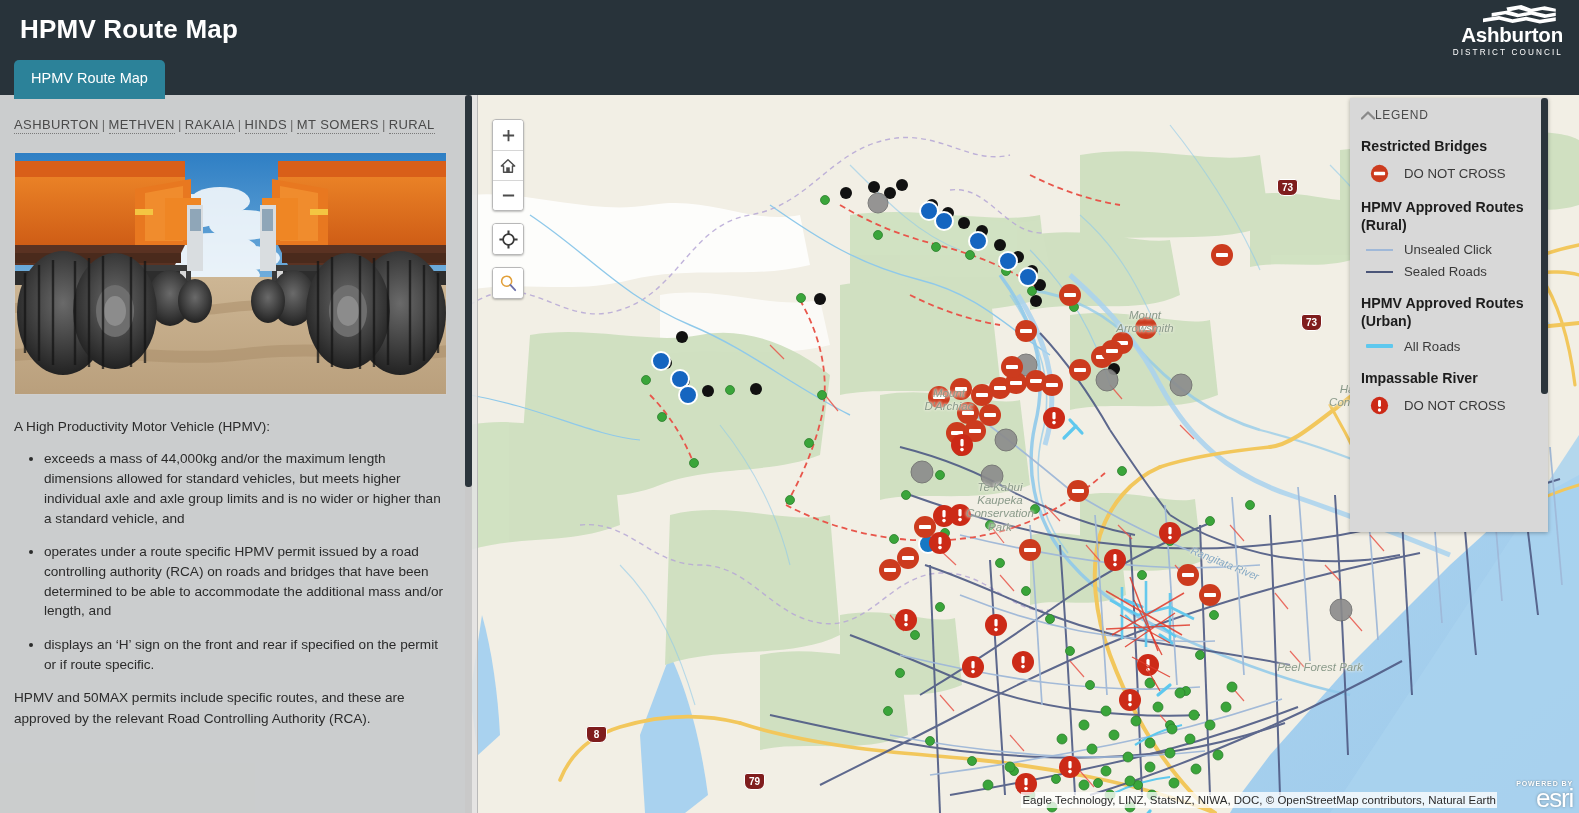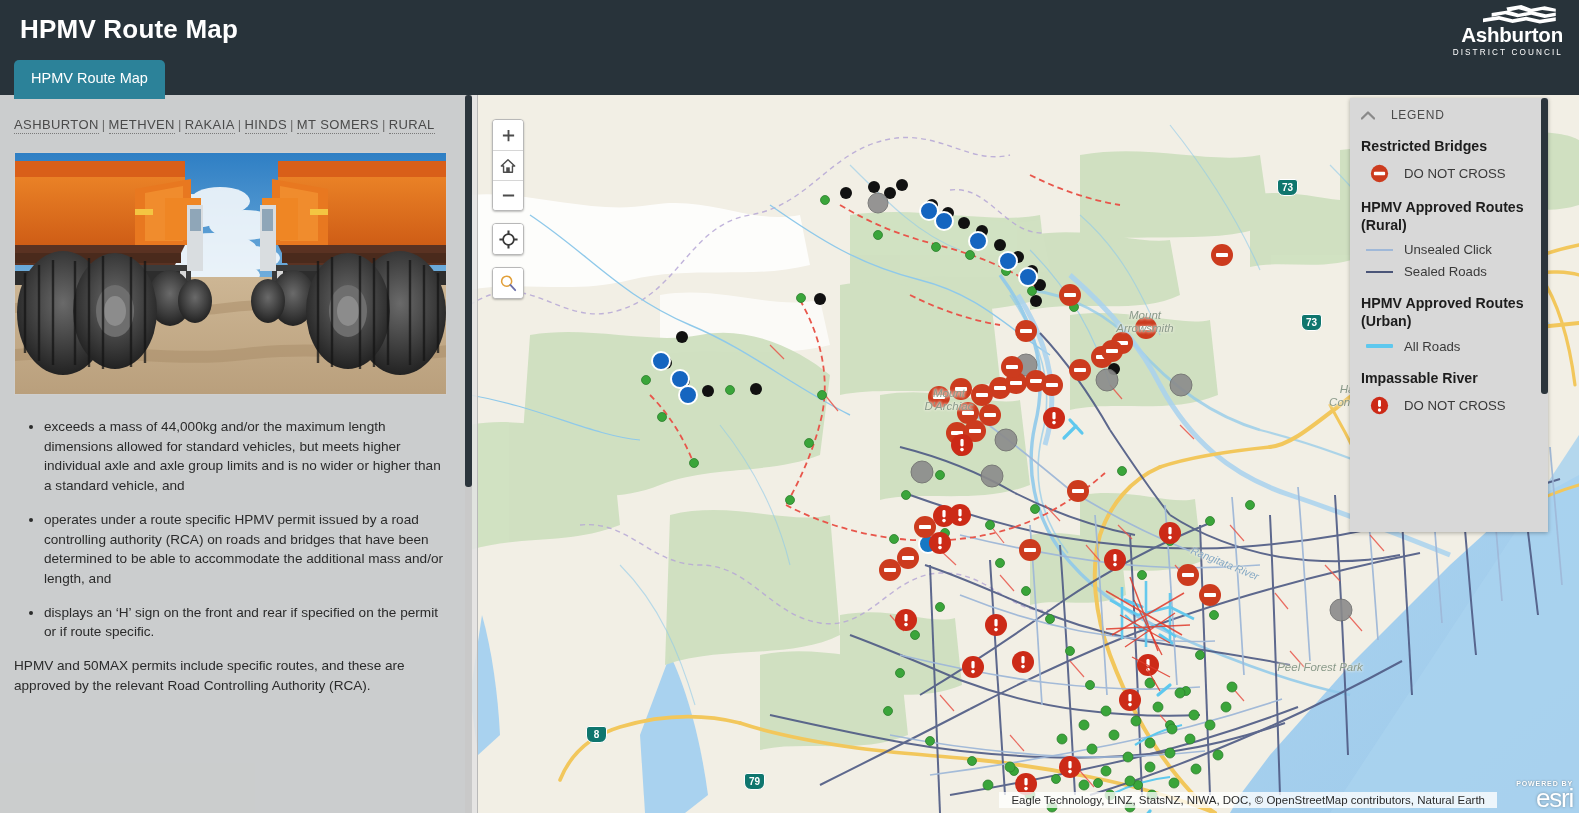--- a/index.html
+++ b/index.html
@@ -59,52 +59,52 @@
     width: 30px; height: 30px; display: flex; align-items: center; justify-content: center;
     cursor: pointer; background: #ffffff; color: #4c4c4c;
   }
   .map-btn + .map-btn { border-top: 1px solid #d6d6d6; }
   .locate-group { left: 22px; top: 128px; width: 32px; }
   .search-group { left: 22px; top: 172px; width: 32px; }
 
   .attrib {
     position: absolute; right: 82px; bottom: 5px;
     background: rgba(255,255,255,.78); color: #2b2b2b;
-    font-size: 11.5px; padding: 2px 12px; white-space: nowrap; z-index: 12;
+    font-size: 11.5px; padding: 2px 1px; white-space: nowrap; z-index: 12;
   }
   .esri-logo { position: absolute; right: 6px; bottom: 4px; z-index: 12; text-align: right; }
   .esri-powered {
     font-size: 7px; font-weight: bold; letter-spacing: .9px; color: #ffffff;
     text-shadow: 0 0 2px rgba(0,0,0,.45); line-height: 1; margin-bottom: 1px;
   }
   .esri-word {
     font-size: 26px; font-weight: normal; color: #ffffff; line-height: .8;
     letter-spacing: -1.2px; text-shadow: 0 0 3px rgba(0,0,0,.35);
   }
   .map-label {
     position: absolute; font-style: italic; color: #8a9a8a;
     font-size: 11.5px; line-height: 1.15; text-align: center; pointer-events: none;
     white-space: pre; text-shadow: 0 0 3px #f2efe5, 0 0 3px #f2efe5;
   }
   .map-label.city { font-style: normal; color: #7b7b7b; font-size: 12px; }
   .map-label.river { color: #85a8c4; font-size: 10.5px; }
   .shield {
-    position: absolute; width: 21px; height: 17px; background: #0f766e;
+    position: absolute; width: 21px; height: 17px; background: #7f1d1d;
     border-radius: 3px 3px 7px 7px; color: #ffffff; font-size: 10px; font-weight: bold;
     display: flex; align-items: center; justify-content: center;
     border: 1px solid #ffffff; pointer-events: none;
   }
 
   
   .legend {
     position: absolute; right: 31px; top: 98px; width: 198px; height: 434px;
     background: #d8d8d8; box-shadow: 0 1px 4px rgba(0,0,0,.3);
     padding: 10px 14px 12px 11px; z-index: 25; overflow: hidden;
   }
-  .legend-head { display: flex; align-items: center; gap: 16px; margin-bottom: 12px; cursor: pointer; text-align: right; }
+  .legend-head { display: flex; align-items: center; gap: 0; margin-bottom: 12px; cursor: pointer; text-align: right; }
   .legend-title { font-size: 12px; color: #4a4a4a; letter-spacing: .7px; }
   .legend-group-title {
     font-size: 14.2px; font-weight: bold; color: #1d1d1d;
     line-height: 1.25; margin: 16px 0 8px 0;
   }
   .legend-group-title.first { margin-top: 16px; }
   .legend-row { display: flex; align-items: center; gap: 11px; margin: 7px 0 7px 4px; }
   .legend-row-label { font-size: 13.2px; color: #3a3a3a; }
   .legend-swatch { width: 28px; display: flex; align-items: center; justify-content: center; flex: 0 0 28px; }
   .line-swatch { width: 27px; height: 2px; display: block; }
@@ -702,20 +702,24 @@
 
       <g>
         <circle cx="492" cy="750" r="4" fill="none" stroke="#8a8a8a" stroke-width="1.6"></circle>
       </g>
     </svg>
 
     <div class="map-label" style="left:620px; top:214px; width:110px;">Mount
 Arrowsmith</div>
     <div class="map-label" style="left:424px; top:292px; width:110px;">Mount
 D'Archiac</div>
+    <div class="map-label" style="left:475px; top:386px; width:110px;">Te Kahui
+Kaupeka
+Conservation
+Park</div>
     <div class="map-label" style="left:838px; top:288px; width:110px;">Hakatere
 Conservation
 Park</div>
     <div class="map-label" style="left:1104px; top:133px; width:118px;">Korowai/Torlesse
 Tussocklands
 Park</div>
     <div class="map-label" style="left:790px; top:566px; width:120px;">Peel Forest Park</div>
     <div class="map-label city" style="left:990px; top:386px; width:100px;">Canterbury</div>
 
     <div class="map-label river" style="left:1000px; top:292px; transform:rotate(38deg); width:90px;">Rakaia River</div>
@@ -923,20 +927,21 @@
           <ellipse cx="100" cy="158" rx="11" ry="15" fill="#8c8c8c"></ellipse>
           <g stroke="#151515" stroke-width="2.4" opacity=".75">
             <path d="M60,108 L60,212 M74,105 L74,214 M88,103 L88,216 M116,104 L116,214 M130,108 L130,210"></path>
             <path d="M10,120 L10,200 M24,112 L24,208 M38,107 L38,212"></path>
           </g>
         </g>
       </svg>
     </div>
 
     <div class="body-text">
+      <p>A High Productivity Motor Vehicle (HPMV):</p>
       <ul>
         <li>exceeds a mass of 44,000kg and/or the maximum length dimensions allowed for standard vehicles, but meets higher individual axle and axle group limits and is no wider or higher than a standard vehicle, and</li>
         <li>operates under a route specific HPMV permit issued by a road controlling authority (RCA) on roads and bridges that have been determined to be able to accommodate the additional mass and/or length, and</li>
         <li>displays an ‘H’ sign on the front and rear if specified on the permit or if route specific.</li>
       </ul>
       <p>HPMV and 50MAX permits include specific routes, and these are approved by the relevant Road Controlling Authority (RCA).</p>
     </div>
 
     <div class="sb-scroll-track"></div>
     <div class="sb-scroll-thumb"></div>

